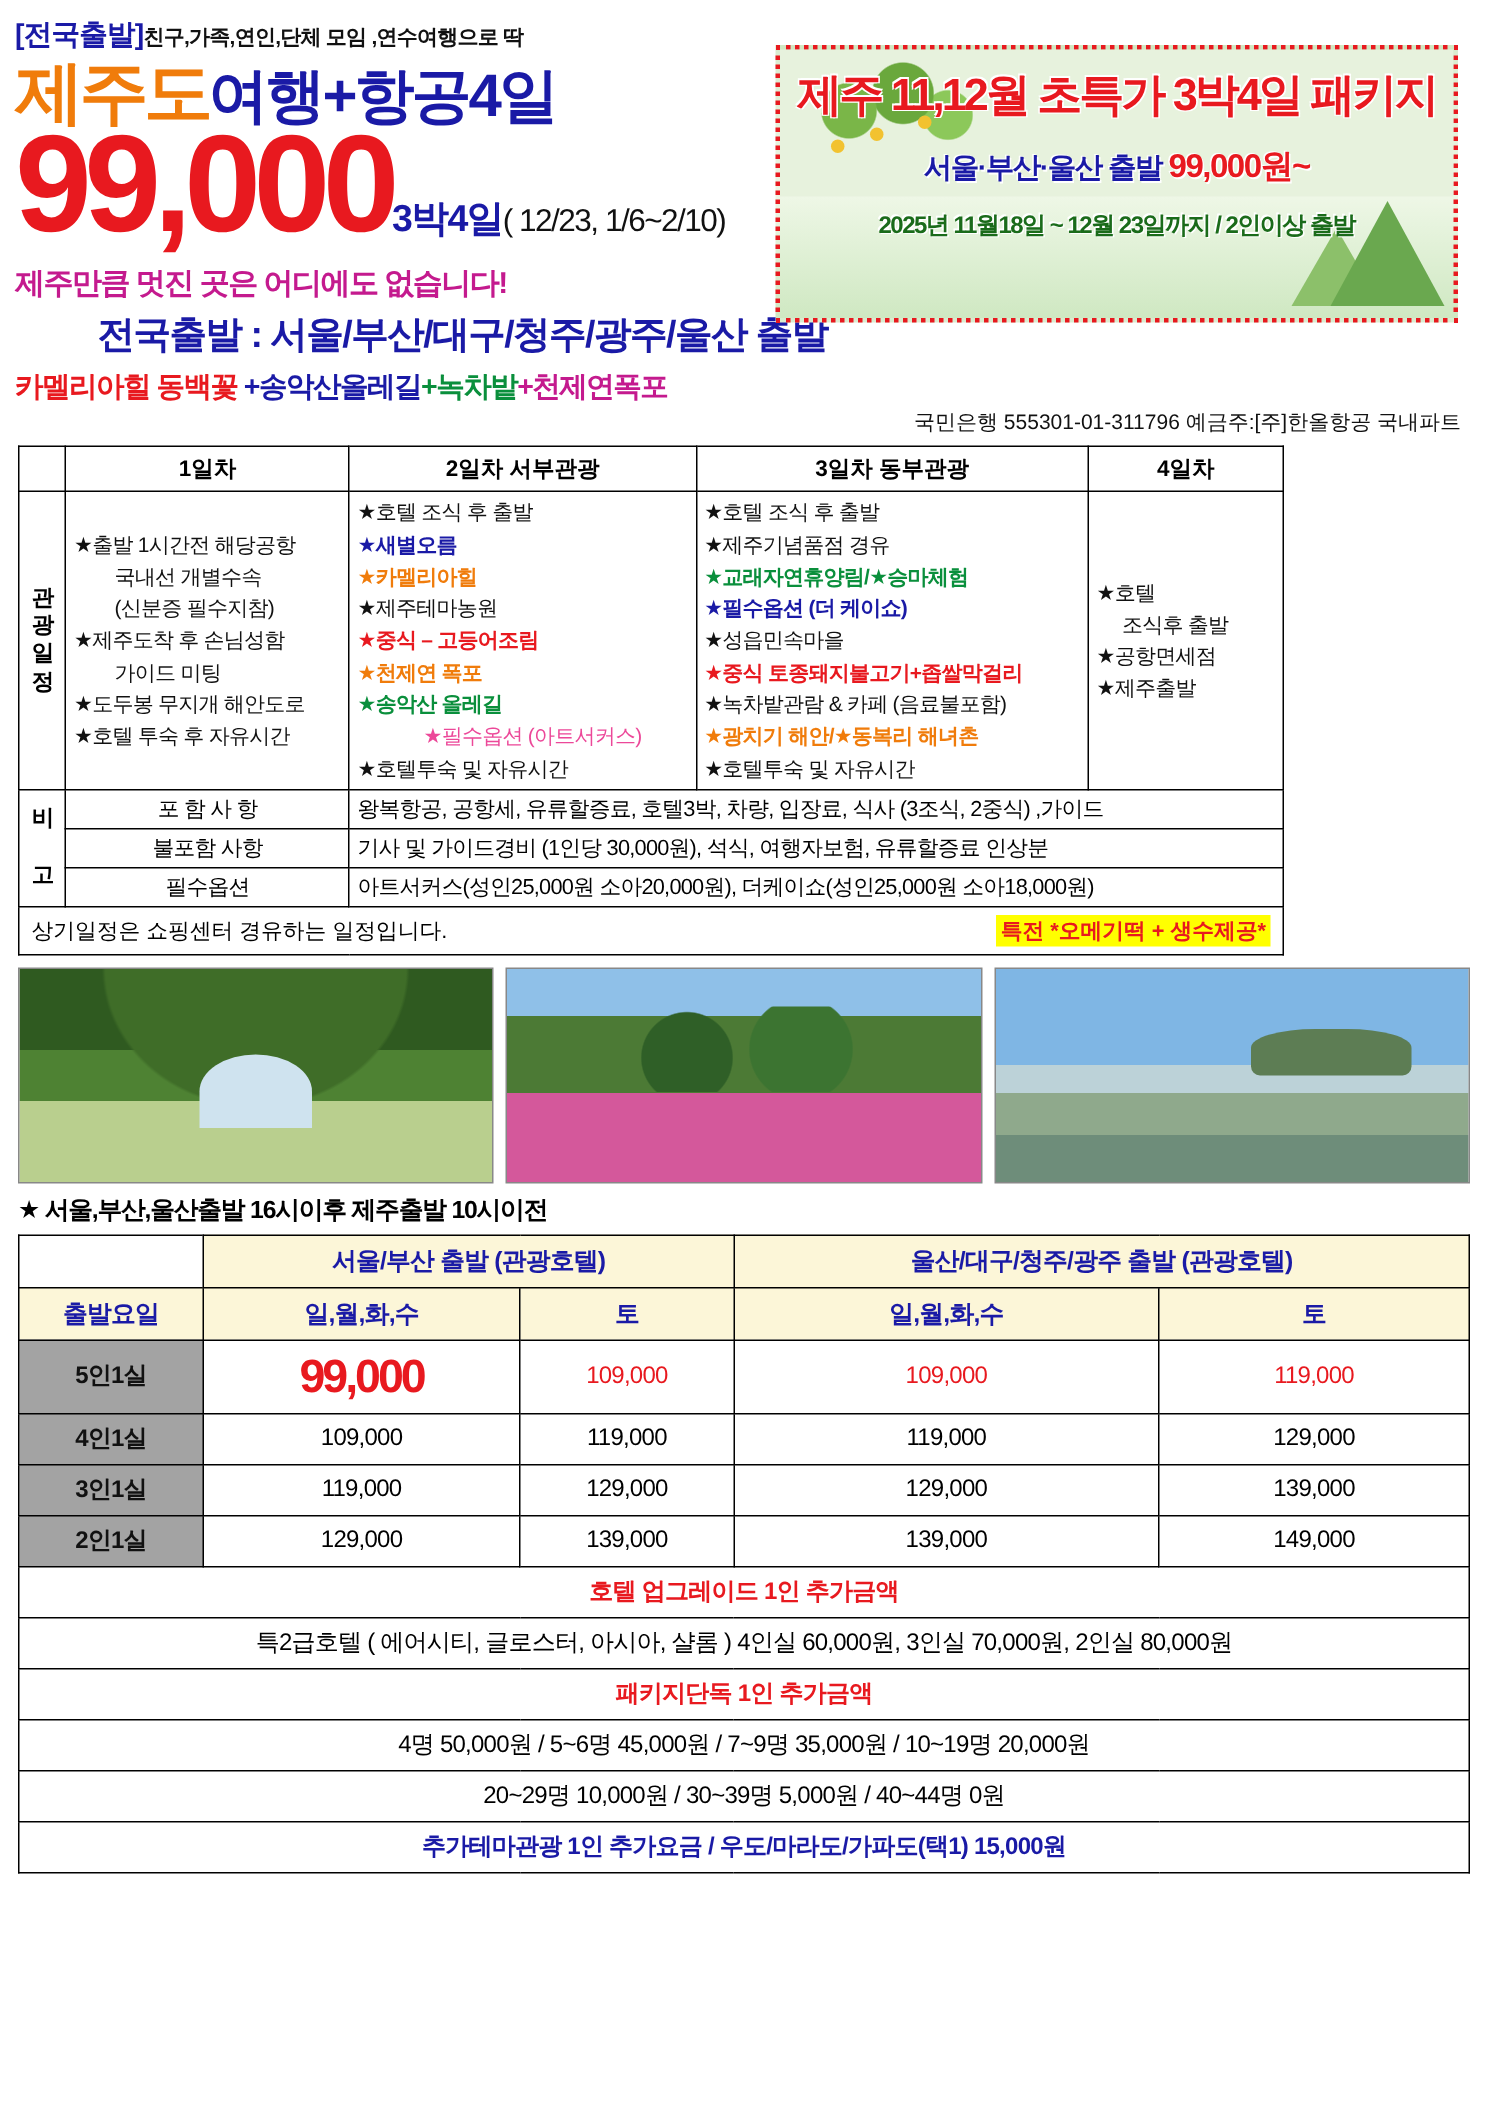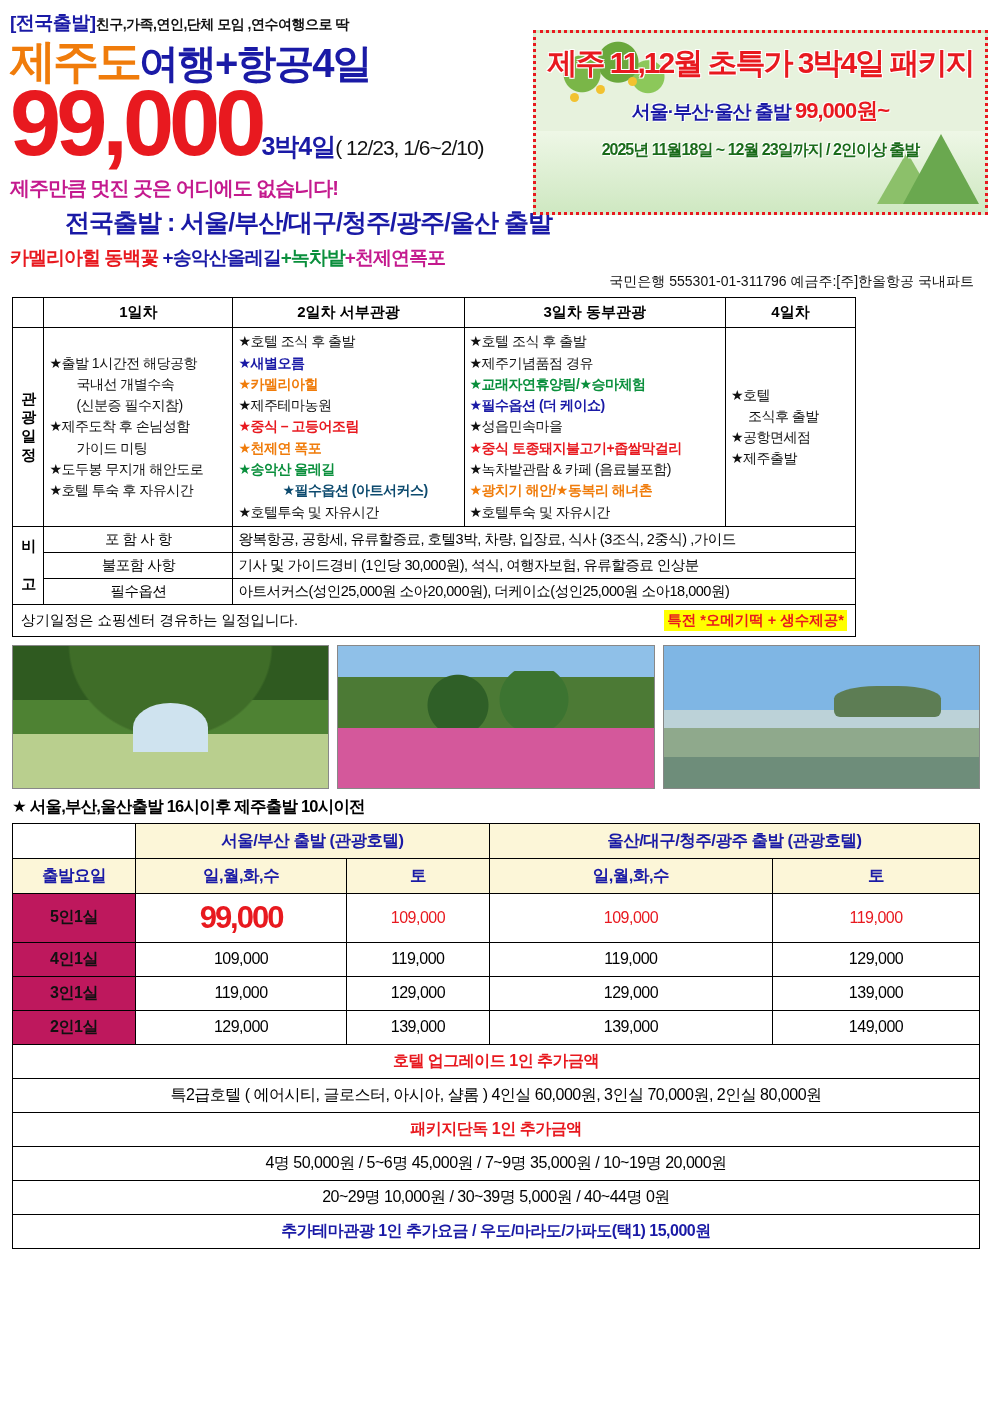--- a/index.html
+++ b/index.html
@@ -23,21 +23,21 @@
   .hdr-3n4d{font-size:25px;font-weight:bold;color:#1a1aa6;letter-spacing:-1px;}
   .hdr-dates{font-size:21px;color:#111;letter-spacing:-1px;}
   .hdr-sub1{font-size:20px;font-weight:bold;color:#c41a8e;letter-spacing:-1px;margin-top:8px;}
   .hdr-sub2{font-size:25px;font-weight:bold;color:#1a1aa6;letter-spacing:-1px;margin-top:4px;padding-left:55px;}
   .hdr-sub3{font-size:19px;font-weight:bold;letter-spacing:-1px;margin-top:6px;}
   .c-red{color:#e8191f;}.c-blue{color:#1a1aa6;}.c-green{color:#0a8f3c;}.c-mag{color:#c41a8e;}
   .bank{text-align:right;font-size:14px;color:#111;padding-right:8px;margin-top:2px;}
 
   
   .promo{
-    position:absolute;right:4px;top:30px;width:455px;height:185px;
+    position:absolute;right:20px;top:30px;width:455px;height:185px;
     border:3px dotted #e8191f;box-sizing:border-box;overflow:hidden;
     background:linear-gradient(#d9ecd0,#eef7e6 55%,#cfe8c2);
   }
   .promo .sky{position:absolute;left:0;top:0;right:0;height:55%;background:#e7f2dd;}
   .promo .hill{position:absolute;right:6px;bottom:8px;width:0;height:0;border-left:38px solid transparent;border-right:38px solid transparent;border-bottom:70px solid #6aa84f;}
   .promo .hill2{position:absolute;right:48px;bottom:8px;width:0;height:0;border-left:30px solid transparent;border-right:30px solid transparent;border-bottom:52px solid #8cc06a;}
   .promo .tree{position:absolute;left:10px;top:6px;width:120px;height:58px;background:radial-gradient(circle at 30% 60%, #7ab648 0 18px, transparent 19px),radial-gradient(circle at 60% 40%, #6aa83c 0 20px, transparent 21px),radial-gradient(circle at 85% 65%, #8cc85a 0 16px, transparent 17px);}
   .promo .dot{position:absolute;border-radius:50%;background:#f2c230;width:9px;height:9px;}
   .promo-t1{position:relative;text-align:center;font-size:30px;font-weight:bold;color:#e8191f;letter-spacing:-2px;margin-top:10px;
     text-shadow:1px 1px 0 #fff,-1px -1px 0 #fff,1px -1px 0 #fff,-1px 1px 0 #fff;}
@@ -73,21 +73,21 @@
   .p3{background:linear-gradient(#7fb6e4 0 45%, #bcd2d8 45% 58%, #8fa98c 58% 78%, #6e8d7a 78% 100%);}
   .p3:after{content:"";position:absolute;right:12%;top:28%;width:34%;height:22%;background:#5d7d54;border-radius:40% 40% 6px 6px;}
 
   
   .notice{margin:7px 12px 0 12px;font-size:16.5px;font-weight:bold;letter-spacing:-0.8px;display:flex;}
   .notice .left{flex:0 0 auto;}
   .notice .right{margin-left:24px;color:#e8191f;}
   .ptbl{width:968px;margin:5px 12px 0 12px;border:1.5px solid #000;font-size:16px;}
   .ptbl td{border:1px solid #000;text-align:center;padding:6px 2px;letter-spacing:-0.5px;}
   .ptbl .head{background:#fcf6d8;font-weight:bold;color:#1a1aa6;font-size:16.5px;}
-  .ptbl .rowlbl{background:#be185d;font-weight:bold;color:#111;width:118px;}
+  .ptbl .rowlbl{background:#a3a3a3;font-weight:bold;color:#111;width:118px;}
   .ptbl .big{color:#e8191f;font-weight:bold;font-size:31px;letter-spacing:-2px;}
   .ptbl .red{color:#e8191f;}
   .ptbl .ctr-title{font-weight:bold;color:#e8191f;font-size:16px;}
   .ptbl .ctr-title2{font-weight:bold;color:#1a1aa6;font-size:16px;}
   .ptbl .plain{font-size:16px;}
 </style>
 </head>
 <body>
 
 <div class="page">
@@ -150,21 +150,21 @@
             <div style="color: rgb(17, 17, 17);">★호텔 투숙 후 자유시간</div>
           </td>
       <td class="daycell" id="day1">
             <div style="color: rgb(17, 17, 17);">★호텔 조식 후 출발</div>
             <div style="color: rgb(26, 26, 166); font-weight: bold;">★새별오름</div>
             <div style="color: rgb(240, 124, 11); font-weight: bold;">★카멜리아힐</div>
             <div style="color: rgb(17, 17, 17);">★제주테마농원</div>
             <div style="color: rgb(232, 25, 31); font-weight: bold;">★중식 – 고등어조림</div>
             <div style="color: rgb(240, 124, 11); font-weight: bold;">★천제연 폭포</div>
             <div style="color: rgb(10, 143, 60); font-weight: bold;">★송악산 올레길</div>
-            <div style="color: #0c4a6e; font-weight: bold; margin-left: 44px;">★필수옵션 (아트서커스)</div>
+            <div style="color: #ec4899; font-weight: normal; margin-left: 44px;">★필수옵션 (아트서커스)</div>
             <div style="color: rgb(17, 17, 17);">★호텔투숙 및 자유시간</div>
           </td>
       <td class="daycell" id="day2">
             <div style="color: rgb(17, 17, 17);">★호텔 조식 후 출발</div>
             <div style="color: rgb(17, 17, 17);">★제주기념품점 경유</div>
             <div style="color: rgb(10, 143, 60); font-weight: bold;">★교래자연휴양림/★승마체험</div>
             <div style="color: rgb(26, 26, 166); font-weight: bold;">★필수옵션 (더 케이쇼)</div>
             <div style="color: rgb(17, 17, 17);">★성읍민속마을</div>
             <div style="color: rgb(232, 25, 31); font-weight: bold;">★중식 토종돼지불고기+좁쌀막걸리</div>
             <div style="color: rgb(17, 17, 17);">★녹차밭관람 &amp; 카페 (음료불포함)</div>

